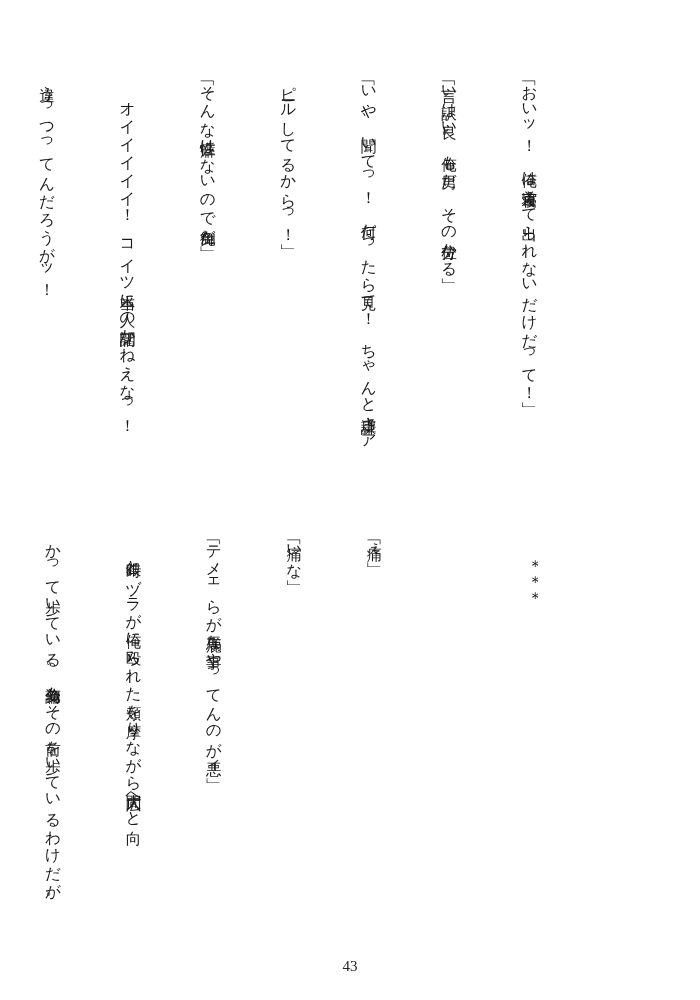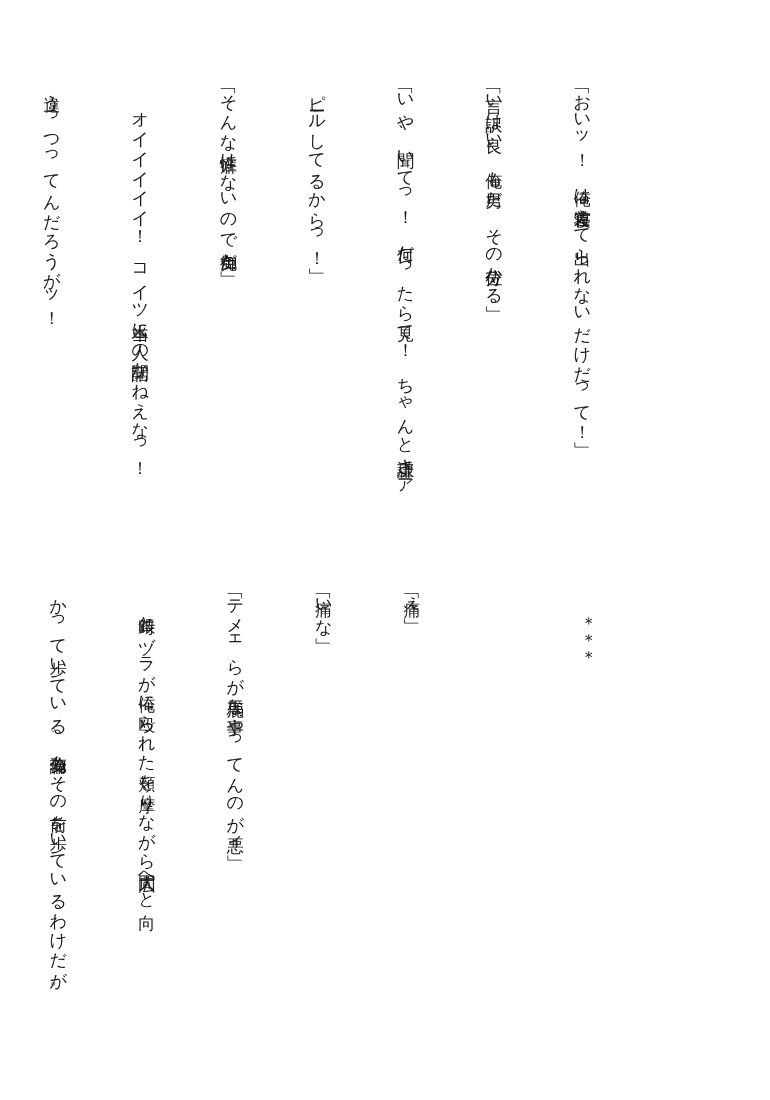--- a/index.html
+++ b/index.html
@@ -68,13 +68,14 @@
     
     
     
     
     
     
     
     
   </div>
 
+  <div class="page-number">43</div>
 </div>
 
 </body></html>

